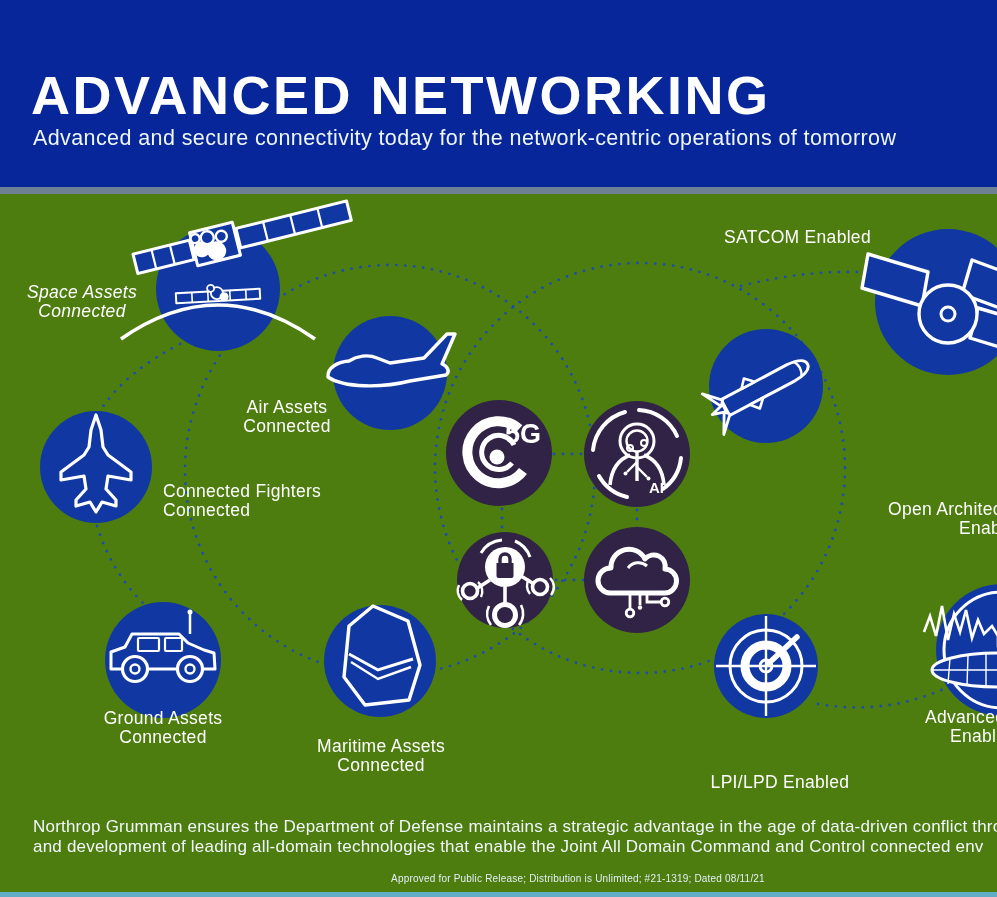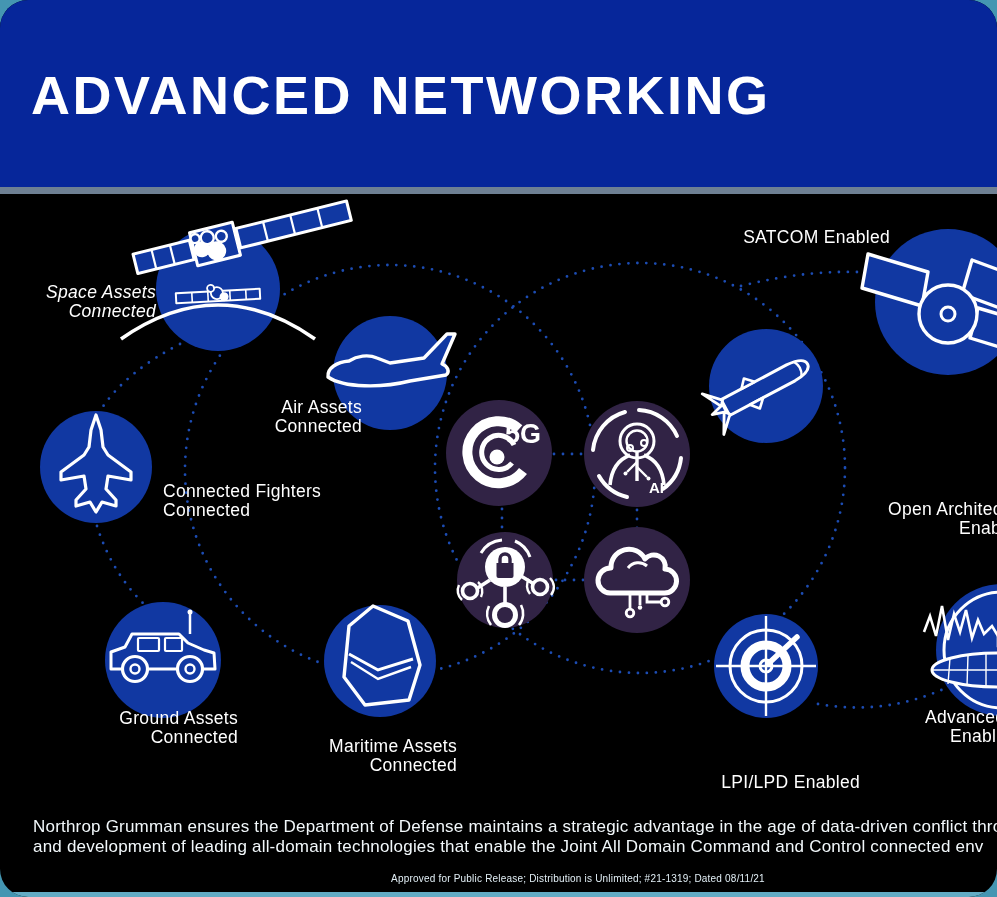--- a/index.html
+++ b/index.html
@@ -1,28 +1,28 @@
 <!DOCTYPE html>
 <html><head>
 <meta charset="utf-8">
 <style>
   html,body{margin:0;padding:0;background:#4496b2;}
   .stage{position:relative;width:997px;height:897px;overflow:hidden;
-         font-family:"Liberation Sans",sans-serif;color:#fff;background:#000000;border-radius:28px;}
+         font-family:"Liberation Sans",sans-serif;color:#fff;background:#4d7c0f;}
   .header-band{position:absolute;left:0;top:0;width:100%;height:187px;background:#06269a;}
   .divider-strip{position:absolute;left:0;top:187px;width:100%;height:7px;background:#6e8093;}
   .bottom-strip{position:absolute;left:0;bottom:0;width:100%;height:5px;background:#63acc5;}
   .title{position:absolute;left:31px;top:64px;font-size:54px;font-weight:800;
          letter-spacing:2.5px;white-space:nowrap;color:#ffffff;}
   .subtitle{position:absolute;left:33px;top:126px;font-size:21.5px;font-weight:400;
          letter-spacing:.4px;white-space:nowrap;color:#eef6fa;}
   .scene{position:absolute;left:0;top:0;}
   .label{position:absolute;font-size:17.5px;line-height:19px;letter-spacing:.3px;color:#fff;}
   .label span{display:block;white-space:nowrap;}
-  .label.center{text-align:right;}
+  .label.center{text-align:center;}
   .lbl-space{left:8px;top:283px;width:148px;font-style:italic;}
   .lbl-air{left:212px;top:398px;width:150px;}
   .lbl-satcom{left:705px;top:228px;width:185px;}
   .lbl-weapons{left:826px;top:391px;}
   .lbl-fighters{left:163px;top:482px;}
   .lbl-open-arch{left:888px;top:500px;width:300px;}
   .lbl-open-arch span+span{margin-left:71px;}
   .lbl-ground{left:88px;top:709px;width:150px;}
   .lbl-maritime{left:305px;top:737px;width:152px;}
   .lbl-lpi{left:700px;top:737px;width:160px;margin-top:36px;}
@@ -42,20 +42,21 @@
 </head>
 <body>
 
 <div class="stage">
 
   <div class="header-band"></div>
   <div class="divider-strip"></div>
   <div class="bottom-strip"></div>
 
   <div class="title">ADVANCED NETWORKING</div>
+  <div class="subtitle">Advanced and secure connectivity today for the network-centric operations of tomorrow</div>
 
   <svg class="scene" width="997" height="897" viewBox="0 0 997 897">
 
     <g>
       <circle class="dots" cx="390" cy="470" r="205"></circle>
       <circle class="dots" cx="640" cy="468" r="205"></circle>
       <path class="dots" d="M180,344 Q126,372 102,408"></path>
       <path class="dots" d="M97,526 Q112,574 147,607"></path>
       <path class="dots" d="M741,286 Q812,268 876,273"></path>
       <path class="dots" d="M818,704 Q886,716 948,687"></path>

